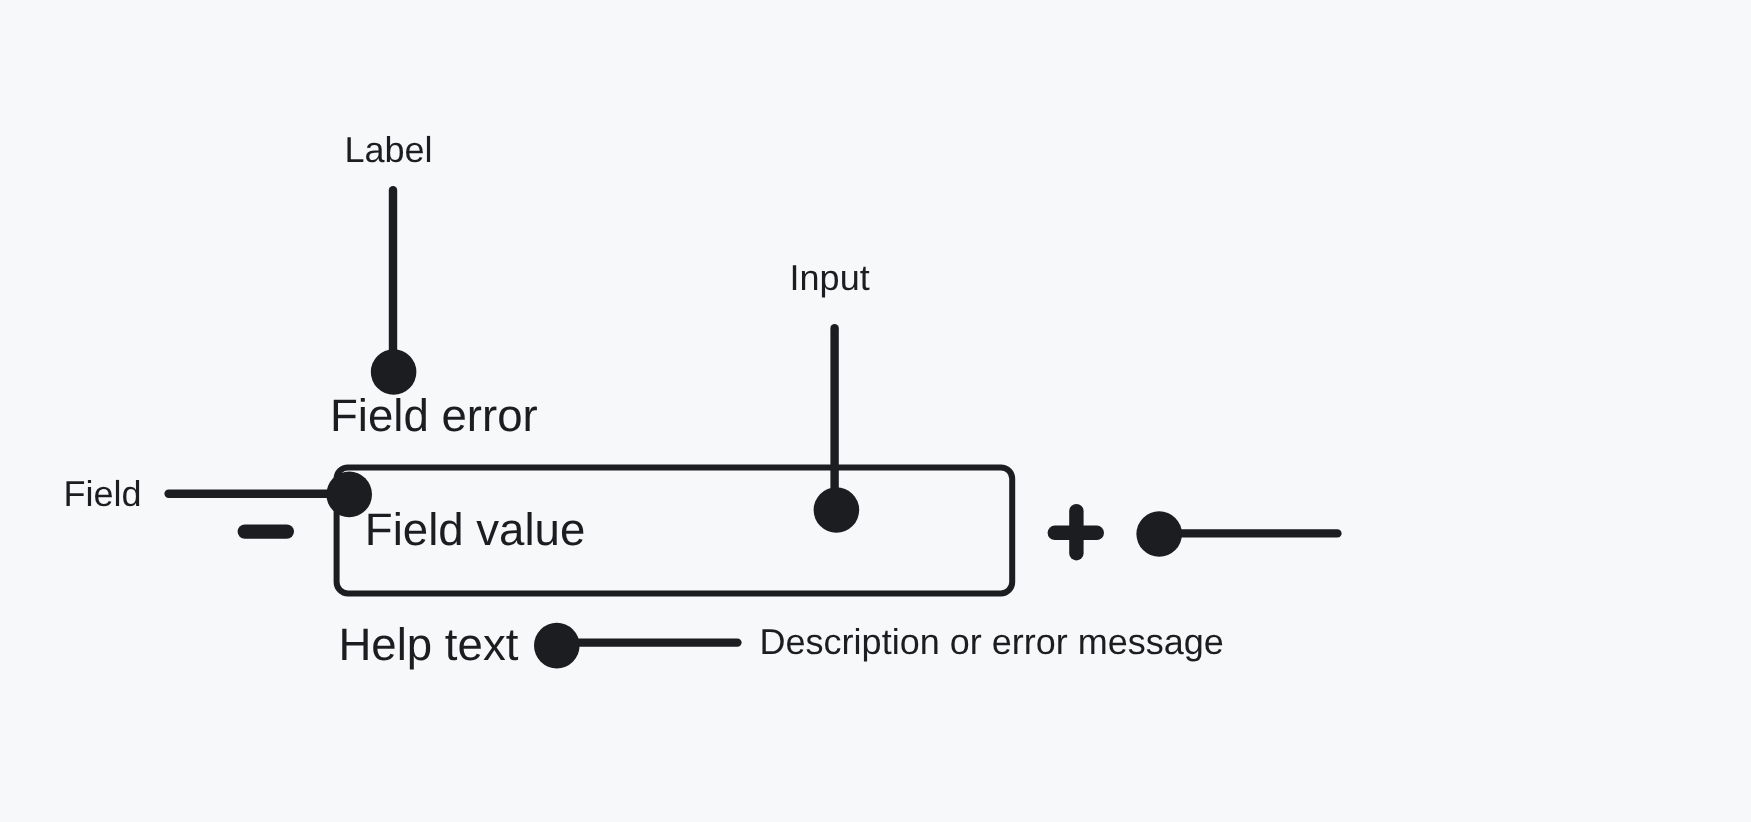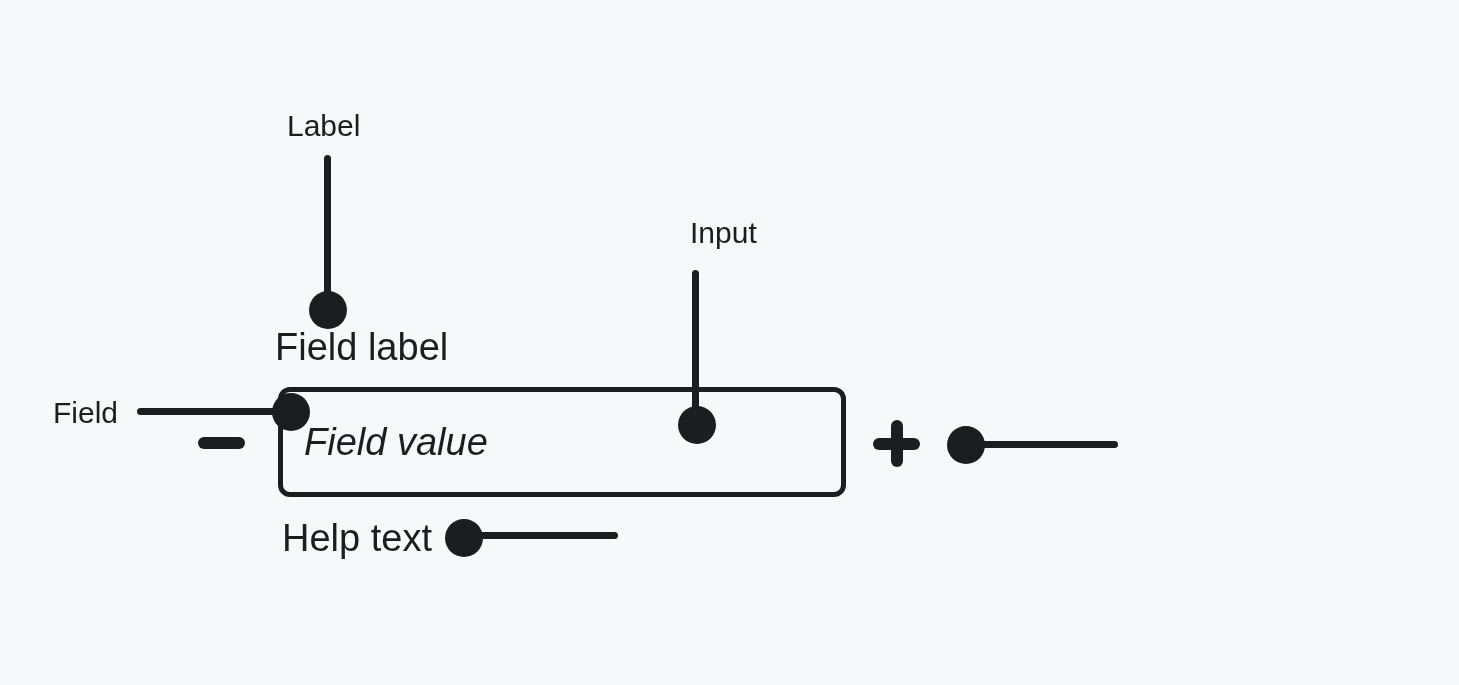--- a/index.html
+++ b/index.html
@@ -69,40 +69,41 @@
 </style>
 </head>
 <body>
 
 <div class="canvas">
 
   <div class="ann-text" style="left:287px; top:111px;">Label</div>
   <div class="vline" style="left:324px; top:155px; height:155px;"></div>
   <div class="dot" style="left:309px; top:291px;"></div>
 
-  <div class="comp-text" style="left:275px; top:328px;">Field label</div>
+  <div class="comp-text" style="left:275px; top:328px;">Field error</div>
 
   <div class="input-box"></div>
-  <div class="comp-text" style="left:304px; top:423px;font-style:italic;">Field value</div>
+  <div class="comp-text" style="left:304px; top:423px;">Field value</div>
 
   <div class="bar" style="left:198px; top:437px; width:47px; height:12px;"></div>
 
   <div>
     <div class="bar" style="left:873px; top:438px; width:47px; height:12px;"></div>
     <div class="bar" style="left:891px; top:420px; width:12px; height:47px;"></div>
   </div>
 
-  <div class="ann-text" style="left:658px; top:218px;margin-left:32px;">Input</div>
+  <div class="ann-text" style="left:658px; top:218px;">Input</div>
   <div class="vline" style="left:692px; top:270px; height:155px;"></div>
   <div class="dot" style="left:678px; top:406px;"></div>
 
   <div class="ann-text" style="left:53px; top:398px;">Field</div>
   <div class="hline" style="left:137px; top:408px; width:154px;"></div>
   <div class="dot" style="left:272px; top:393px;"></div>
 
   <div class="dot" style="left:947px; top:426px;"></div>
   <div class="hline" style="left:966px; top:441px; width:152px;"></div>
 
   <div class="comp-text" style="left:282px; top:519px;">Help text</div>
   <div class="dot" style="left:445px; top:519px;"></div>
   <div class="hline" style="left:464px; top:532px; width:154px;"></div>
+  <div class="ann-text" style="left:633px; top:521px;">Description or error message</div>
 
 </div>
 
 </body></html>

